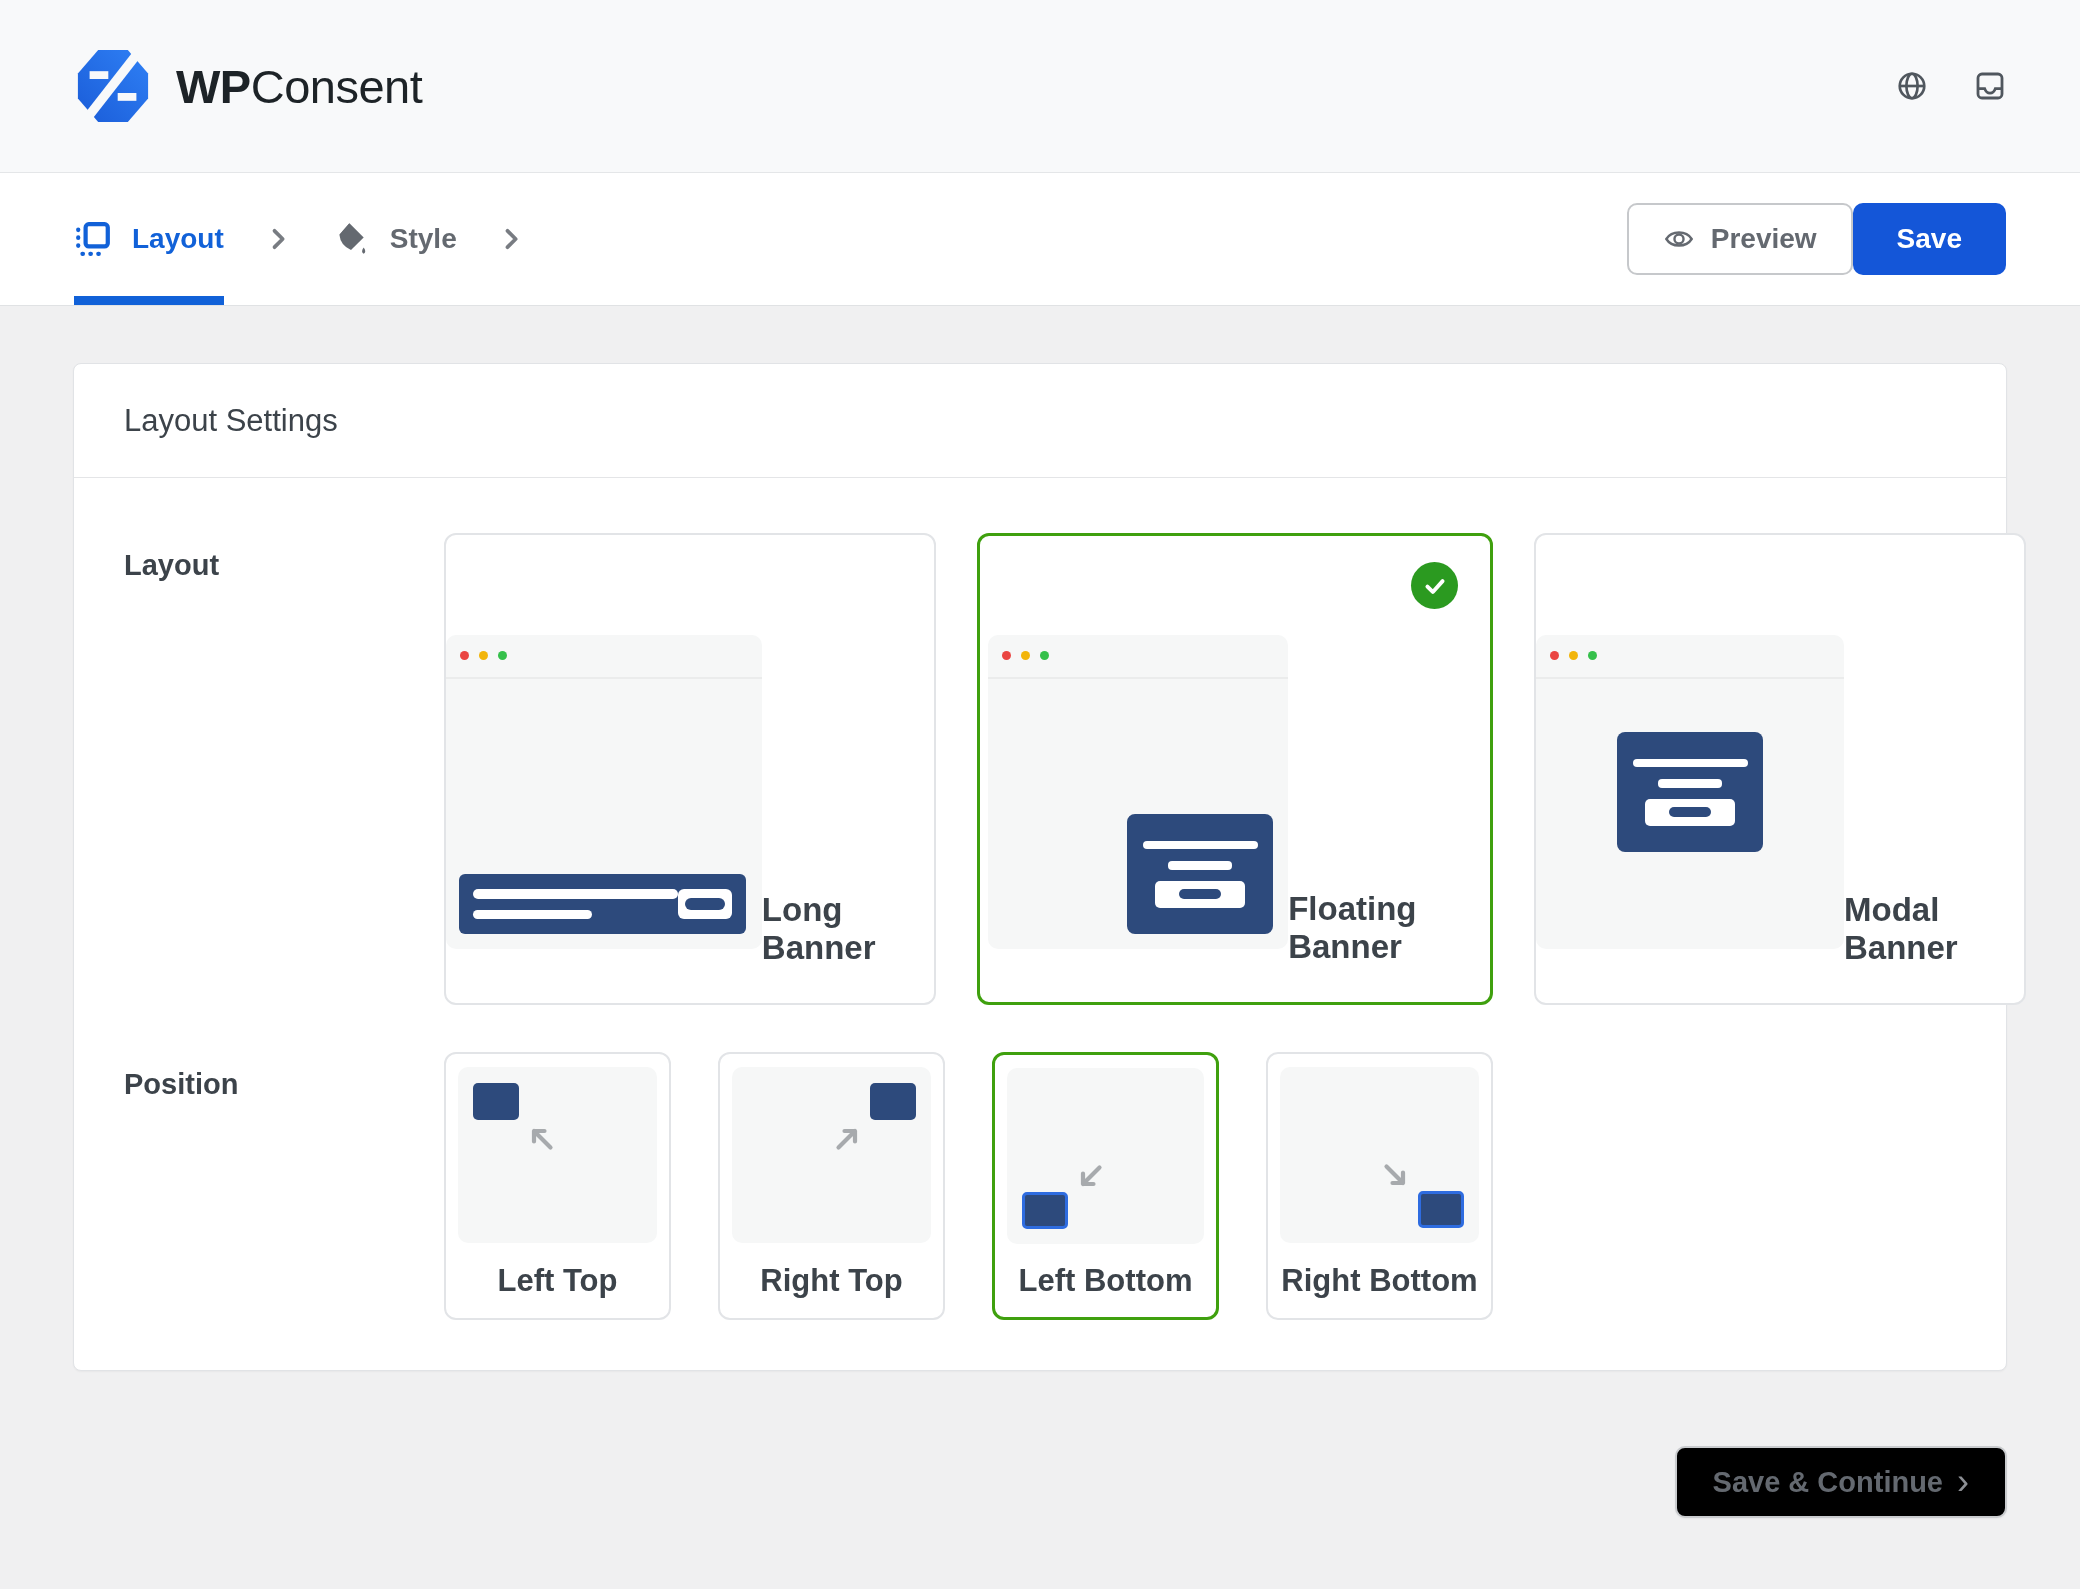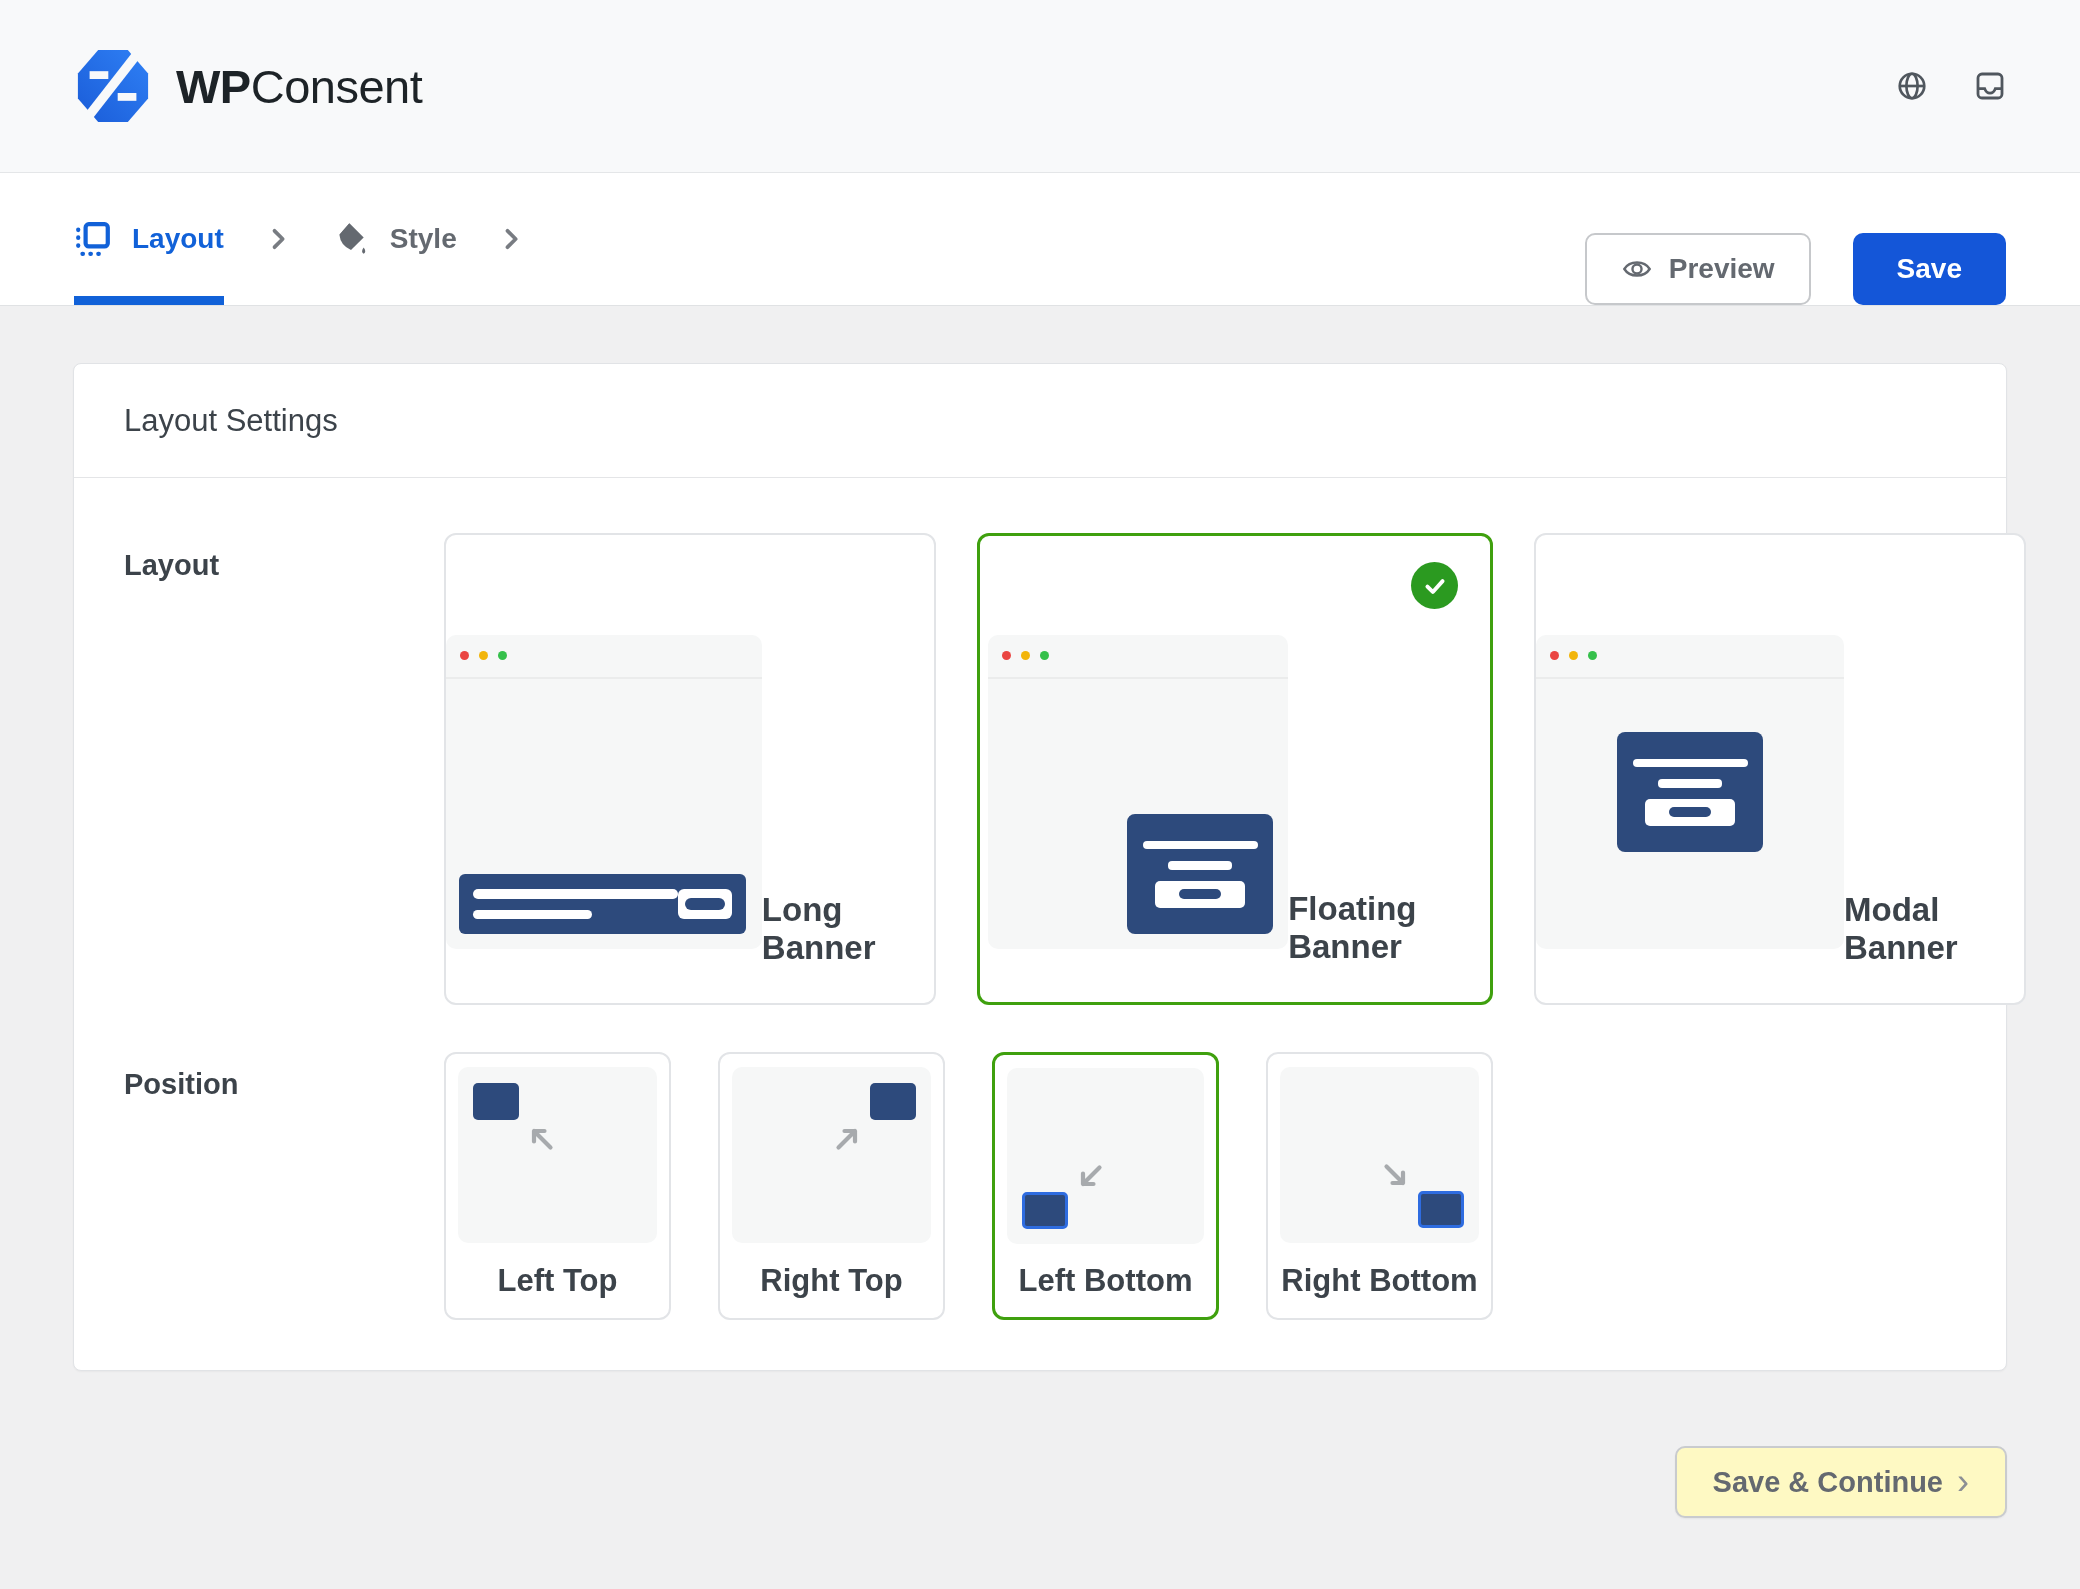--- a/index.html
+++ b/index.html
@@ -24,21 +24,21 @@
   .tabs { display:flex; align-items:stretch; gap:40px; }
   .tab { display:flex; align-items:center; gap:20px; position:relative;
          font-size:28px; font-weight:700; color:#646970; cursor:pointer; background:none; border:none;
          font-family:inherit; }
   .tab svg { width:38px; height:38px; }
   .tab.active { color:var(--accent,#1161d8); }
   .tab.active::after { content:""; position:absolute; left:0; right:0; bottom:0;
          height:9px; background:var(--accent,#1161d8); }
   .tab-sep { display:flex; align-items:center; color:#787c82; }
   .tab-sep svg { width:28px; height:28px; }
-  .actions { display:flex; align-items:flex-end; gap:42px; }
+  .actions { display:flex; align-items:center; }
   .btn-preview { height:72px; padding:0 34px; border:2px solid #c6c8cb; border-radius:10px;
          background:#fff; color:#646970; font-size:28px; font-weight:700; display:flex;
          align-items:center; gap:16px; cursor:pointer; font-family:inherit; }
   .btn-preview svg { width:32px; height:32px; }
   .btn-save { height:72px; padding:0 44px; background:var(--save-blue,#1456d8); color:#fff;
          font-size:28px; font-weight:700; border:none; border-radius:10px; cursor:pointer;
          font-family:inherit; }
 
   
   .content { padding:57px 73px 0; }
@@ -101,21 +101,21 @@
   .parrow { position:absolute; width:36px; height:36px; color:#a7aaad; }
   .arrow-tl { top:52px; left:64px; }
   .arrow-tr { top:52px; right:64px; transform:scaleX(-1); }
   .arrow-bl { bottom:48px; left:64px; transform:scaleY(-1); }
   .arrow-br { bottom:48px; right:64px; transform:rotate(180deg); }
   .pcard-label { flex:1; display:flex; align-items:center; justify-content:center;
            font-size:31px; font-weight:700; color:#3c434a; }
 
   
   .footer-row { display:flex; justify-content:flex-end; padding:75px 73px 0; }
-  .btn-savecont { height:72px; padding:0 36px; background:#fef9c3; border:2px solid #c9cbce;
+  .btn-savecont { height:72px; padding:0 36px; background:#000000; border:2px solid #c9cbce;
            border-radius:10px; font-size:29px; font-weight:700; color:#646970; display:flex;
            align-items:center; gap:14px; cursor:pointer; box-shadow:0 1px 2px rgba(0,0,0,.05);
            font-family:inherit; }
   .btn-savecont .chev { font-size:36px; color:#8c8f94; font-weight:400; line-height:0.8; }
 </style>
 </head>
 <body>
 
 <div class="page">
 

